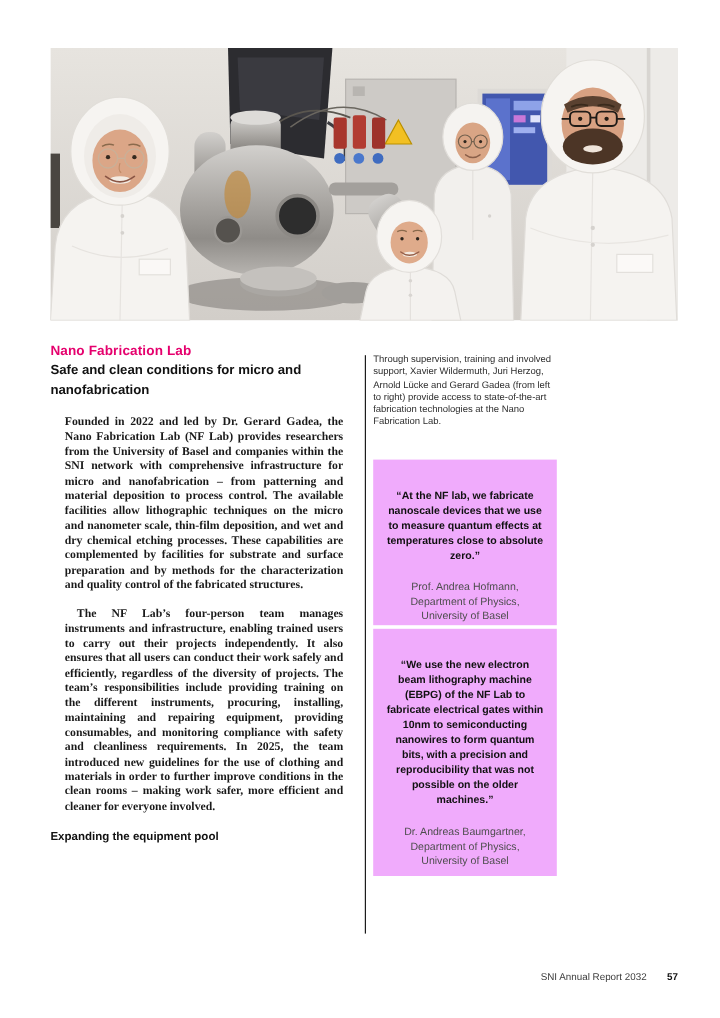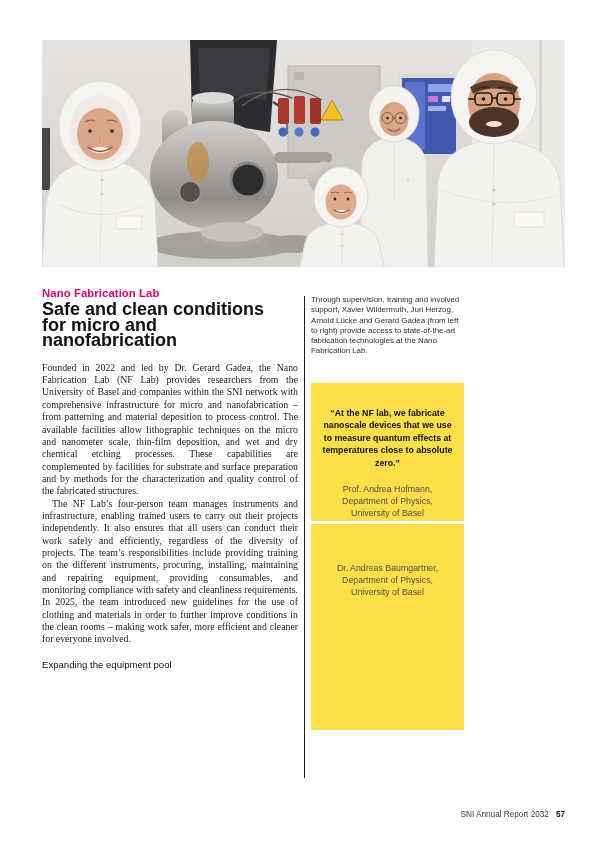--- a/index.html
+++ b/index.html
@@ -11,38 +11,38 @@
     overflow:hidden;
     -webkit-font-smoothing:antialiased;
   }
   .page { position:absolute; inset:0; background:#ffffff; }
 
   .photo-wrap { position:absolute; left:42px; top:40px; width:523px; height:227px; }
   .photo-wrap svg { display:block; }
 
   .left-col { position:absolute; left:42px; top:287px; width:256px; }
   .kicker { color:#e5006d; font-weight:bold; font-size:11.3px; letter-spacing:0.1px; }
-  .title { color:#111; font-weight:bold; font-size:18px; line-height:15.6px; margin-top:3px; width:240px; }
+  .title { color:#111; font-weight:bold; font-size:11px; line-height:15.6px; margin-top:3px; width:240px; }
   .body-text { margin-top:13px; font-family:"Liberation Serif", serif; font-size:9.8px; line-height:12.35px; text-align:justify; color:#1a1a1a; }
-  .body-text p { margin:0; }
+  .body-text p { margin:12px;font-weight:bold; }
   .body-text p.indent { text-indent:10px; }
-  .subhead { font-family:"Liberation Sans", sans-serif; font-weight:normal; font-size:9.6px; color:#111; margin-top:13px; margin-bottom:2px; }
+  .subhead { font-family:"Liberation Sans", sans-serif; font-weight:bold; font-size:9.6px; color:#111; margin-top:13px; margin-bottom:2px; }
 
   .vrule { position:absolute; left:304px; top:296px; width:1px; height:482px; background:#1c1c1c; }
 
   .right-col { position:absolute; left:311px; top:295px; width:153px; }
   .caption { font-size:7.9px; line-height:10.3px; color:#2d2d2d; }
-  .quote-box { background:#fde047; width:153px; box-sizing:border-box; padding:24px 11px 10px; text-align:center; }
+  .quote-box { background:#f0abfc; width:153px; box-sizing:border-box; padding:24px 11px 10px; text-align:center; }
   .quote-box.first { margin-top:26px; height:138px; }
   .quote-box.second { margin-top:3px; height:206px; }
   .quote { font-weight:bold; font-size:8.8px; line-height:12.5px; color:#101010; }
   .attribution { font-size:8.8px; line-height:12.1px; color:#4d4d4d; white-space:pre-line; margin-top:14px; }
 
   .footer { position:absolute; top:810px; right:35px; font-size:8.2px; color:#3c3c3c; }
-  .footer .pagenum { font-weight:bold; color:#111; margin-left:7px; }
+  .footer .pagenum { font-weight:bold; color:#111; margin-left:17px; }
 </style>
 </head>
 <body>
 
 <div class="page">
 
   <div class="photo-wrap">
     <svg viewBox="0 0 523 227" width="523" height="227" role="img">
       <defs>
         <linearGradient id="silver" x1="0" y1="0" x2="0" y2="1">
@@ -192,20 +192,21 @@
     <div class="caption">Through supervision, training and involved support, Xavier Wildermuth, Juri Herzog, Arnold Lücke and Gerard Gadea (from left to right) provide access to state-of-the-art fabrication technologies at the Nano Fabrication Lab.</div>
 
     <div class="quote-box first">
       <div class="quote">“At the NF lab, we fabricate nanoscale devices that we use to measure quantum effects at temperatures close to absolute zero.”</div>
       <div class="attribution">Prof. Andrea Hofmann,
 Department of Physics,
 University of Basel</div>
     </div>
 
     <div class="quote-box second">
+      <div class="quote">“We use the new electron beam lithography machine (EBPG) of the NF Lab to fabricate electrical gates within 10nm to semiconducting nanowires to form quantum bits, with a precision and reproducibility that was not possible on the older machines.”</div>
       <div class="attribution">Dr. Andreas Baumgartner,
 Department of Physics,
 University of Basel</div>
     </div>
   </div>
 
   <div class="footer">
     <span>SNI Annual Report 2032</span><span class="pagenum">57</span>
   </div>
 

